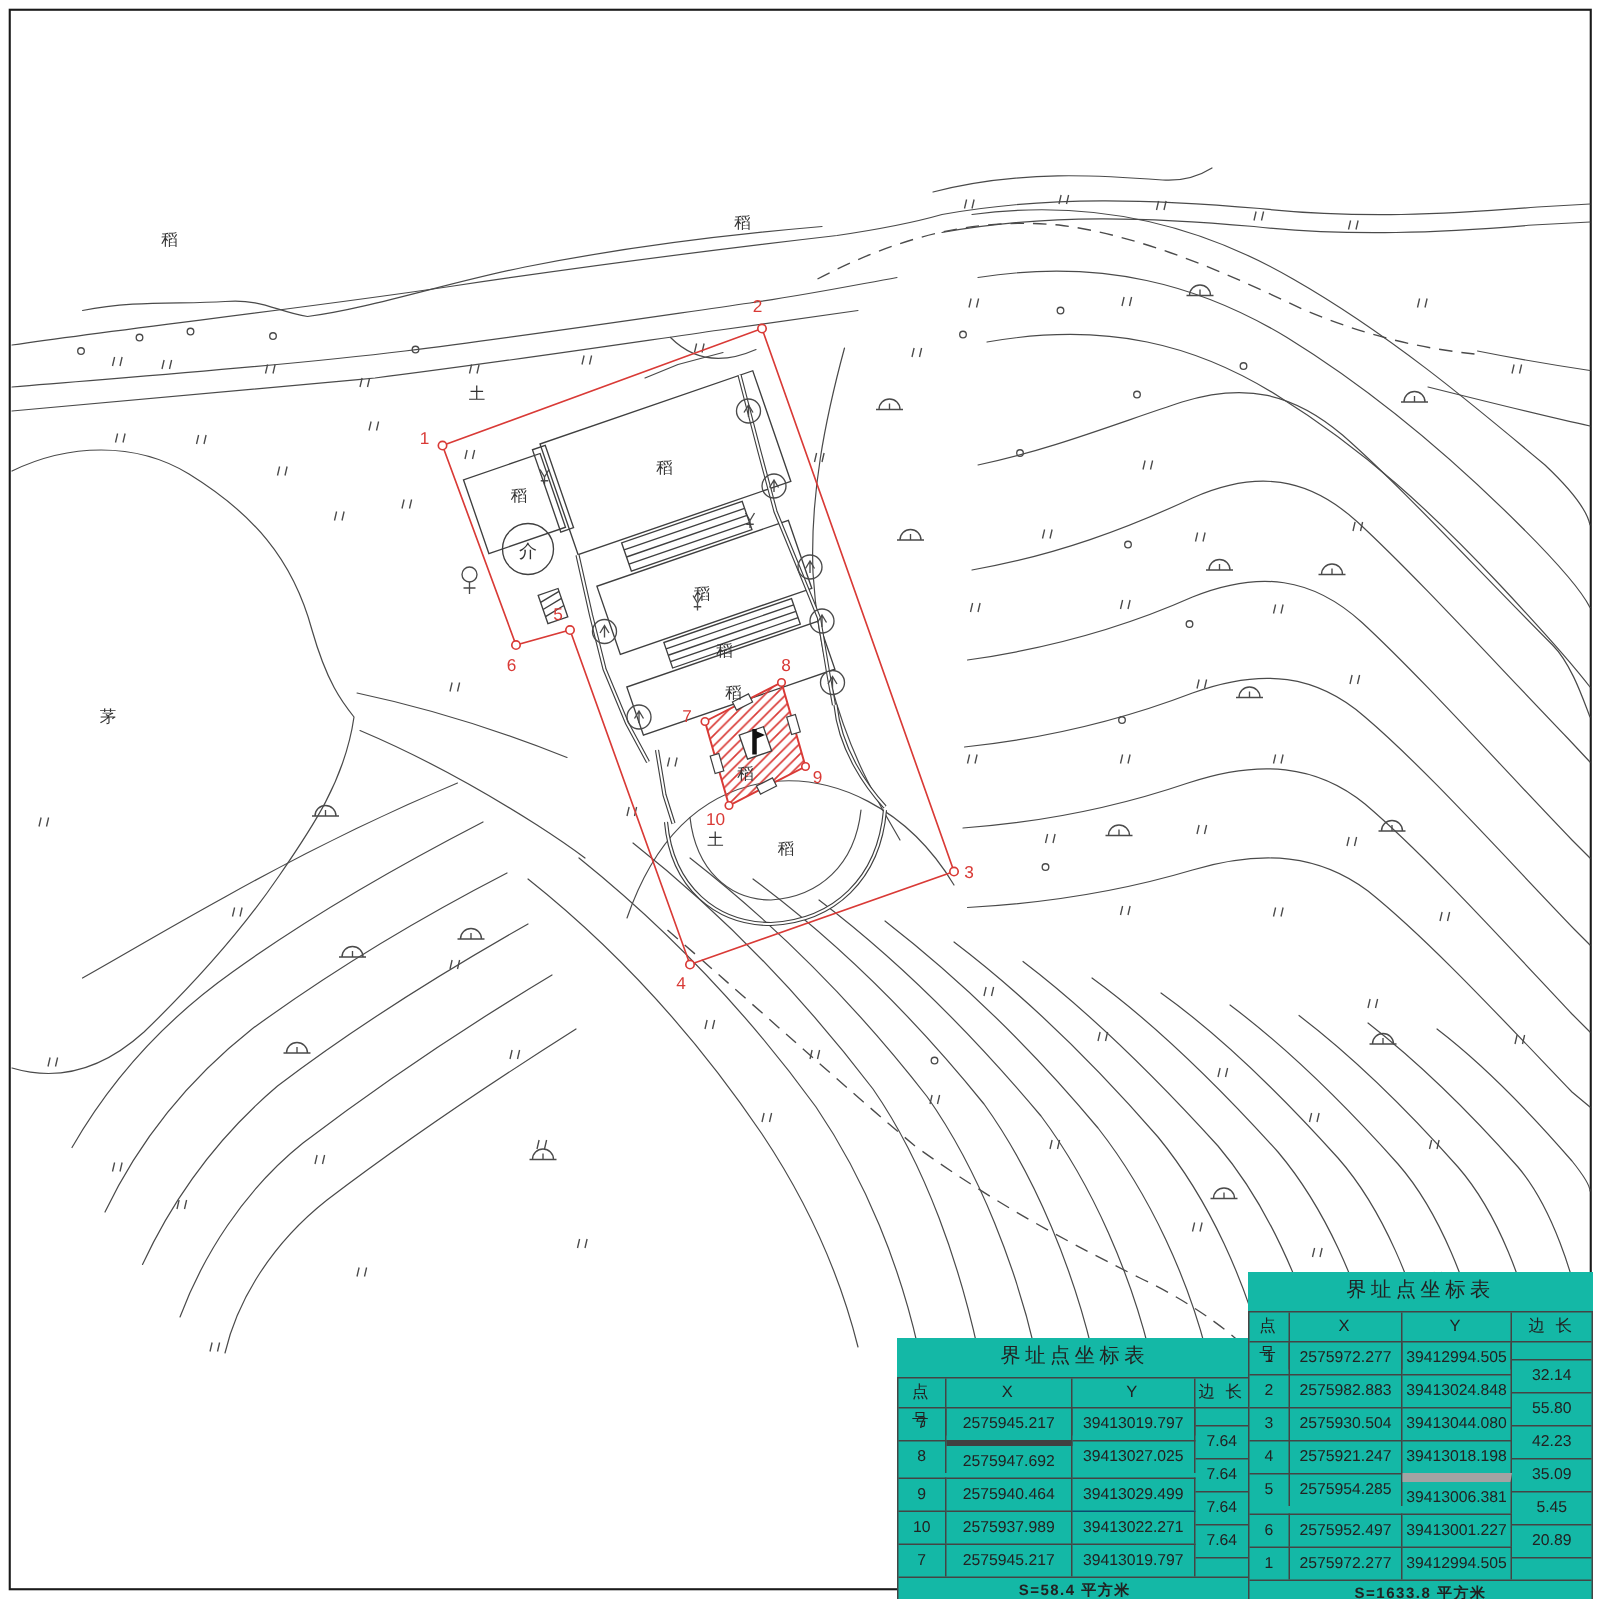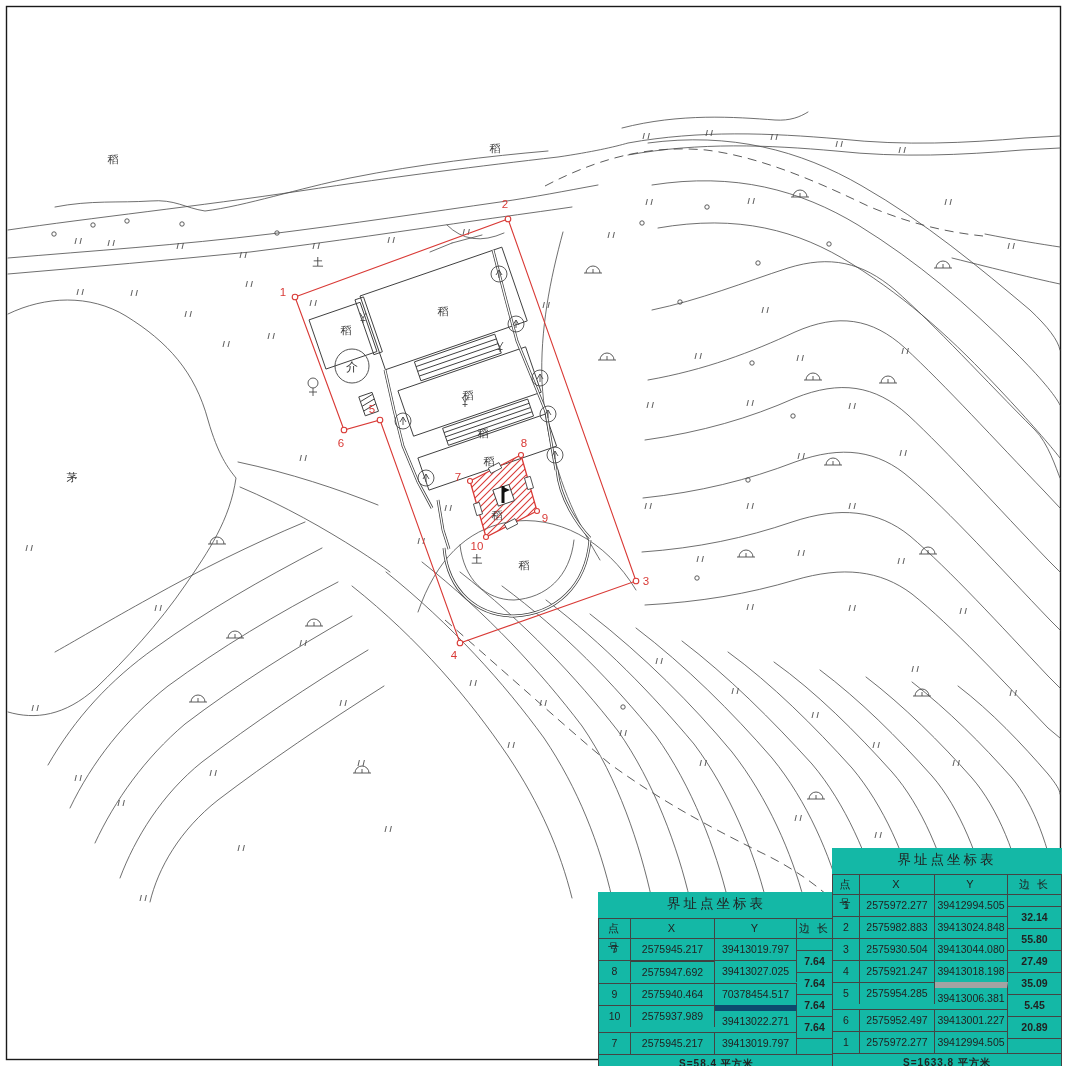--- a/index.html
+++ b/index.html
@@ -23,21 +23,21 @@
   .ct-box{border:1px solid #444;}
   .ct-head{display:grid;height:19px;line-height:19px;font-size:11px;text-align:center;
            border-bottom:1px solid #444;}
   .ct-head span{border-right:1px solid #444;letter-spacing:2px;}
   .ct-head span:last-child{border-right:none;}
   .ct-body{display:flex;}
   .ct-main{display:grid;font-size:10.5px;text-align:center;}
   .ct-main span{height:21px;line-height:21px;border-right:1px solid #444;}
   .ct-side{display:flex;flex-direction:column;font-size:10.5px;text-align:center;}
   .ct-side .sp{height:10.5px;}
-  .ct-side .len{height:21px;line-height:21px;border-top:1px solid #444;font-weight:bold;}
+  .ct-side .len{height:21px;line-height:21px;border-top:1px solid #444;}
   .ct-side .cl{flex:1;border-top:1px solid #444;}
   .ct-foot{border-top:1px solid #444;height:17px;line-height:17px;font-size:10px;text-align:center;letter-spacing:1px;font-weight:bold;}
   
   .legend{position:absolute;left:115px;top:946px;}
   .leg-item{display:flex;align-items:center;margin-bottom:13px;}
   .leg-swatch{width:68px;height:26px;border:1.6px solid var(--red);margin-right:14px;}
   .leg-hatch{background:repeating-linear-gradient(135deg,#fff 0 4.5px,var(--red) 4.5px 6px);}
   .leg-label{font-size:19px;color:#1c1c1c;letter-spacing:1px;}
 </style>
 </head>
@@ -352,28 +352,28 @@
       <span>X</span>
       <span>Y</span>
       <span>边 长</span>
     </div>
     <div class="ct-body">
       <div class="ct-main" style="grid-template-columns:32px 84px 82px;">
         <span>7</span>
             <span>2575945.217</span>
             <span>39413019.797</span>
         <span style="border-top:1px solid #444">8</span>
-            <span style="border-top:2px solid #404040">2575947.692</span>
+            <span style="border-top:4px solid #404040">2575947.692</span>
             <span style="border-top:1px solid #444">39413027.025</span>
         <span style="border-top:1px solid #444">9</span>
             <span style="border-top:1px solid #444">2575940.464</span>
-            <span style="border-top:1px solid #444">70378454.517</span>
+            <span style="border-top:1px solid #444">39413029.499</span>
         <span style="border-top:1px solid #444">10</span>
             <span style="border-top:1px solid #444">2575937.989</span>
-            <span style="border-top:6px solid #0c4a6e">39413022.271</span>
+            <span style="border-top:1px solid #0c4a6e">39413022.271</span>
         <span style="border-top:1px solid #444">7</span>
             <span style="border-top:1px solid #444">2575945.217</span>
             <span style="border-top:1px solid #444">39413019.797</span>
       </div>
       <div class="ct-side" style="width:35px;">
         <div class="sp"></div>
         <div class="len">7.64</div>
         <div class="len">7.64</div>
         <div class="len">7.64</div>
         <div class="len">7.64</div>
@@ -415,21 +415,21 @@
             <span style="border-top:1px solid #444">2575952.497</span>
             <span style="border-top:1px solid #444">39413001.227</span>
         <span style="border-top:1px solid #444">1</span>
             <span style="border-top:1px solid #444">2575972.277</span>
             <span style="border-top:1px solid #444">39412994.505</span>
       </div>
       <div class="ct-side" style="width:53px;">
         <div class="sp"></div>
         <div class="len">32.14</div>
         <div class="len">55.80</div>
-        <div class="len">27.49</div>
+        <div class="len">42.23</div>
         <div class="len">35.09</div>
         <div class="len">5.45</div>
         <div class="len">20.89</div>
         <div class="cl"></div>
       </div>
     </div>
     <div class="ct-foot">S=1633.8 平方米</div>
   </div>
 </div>
 

